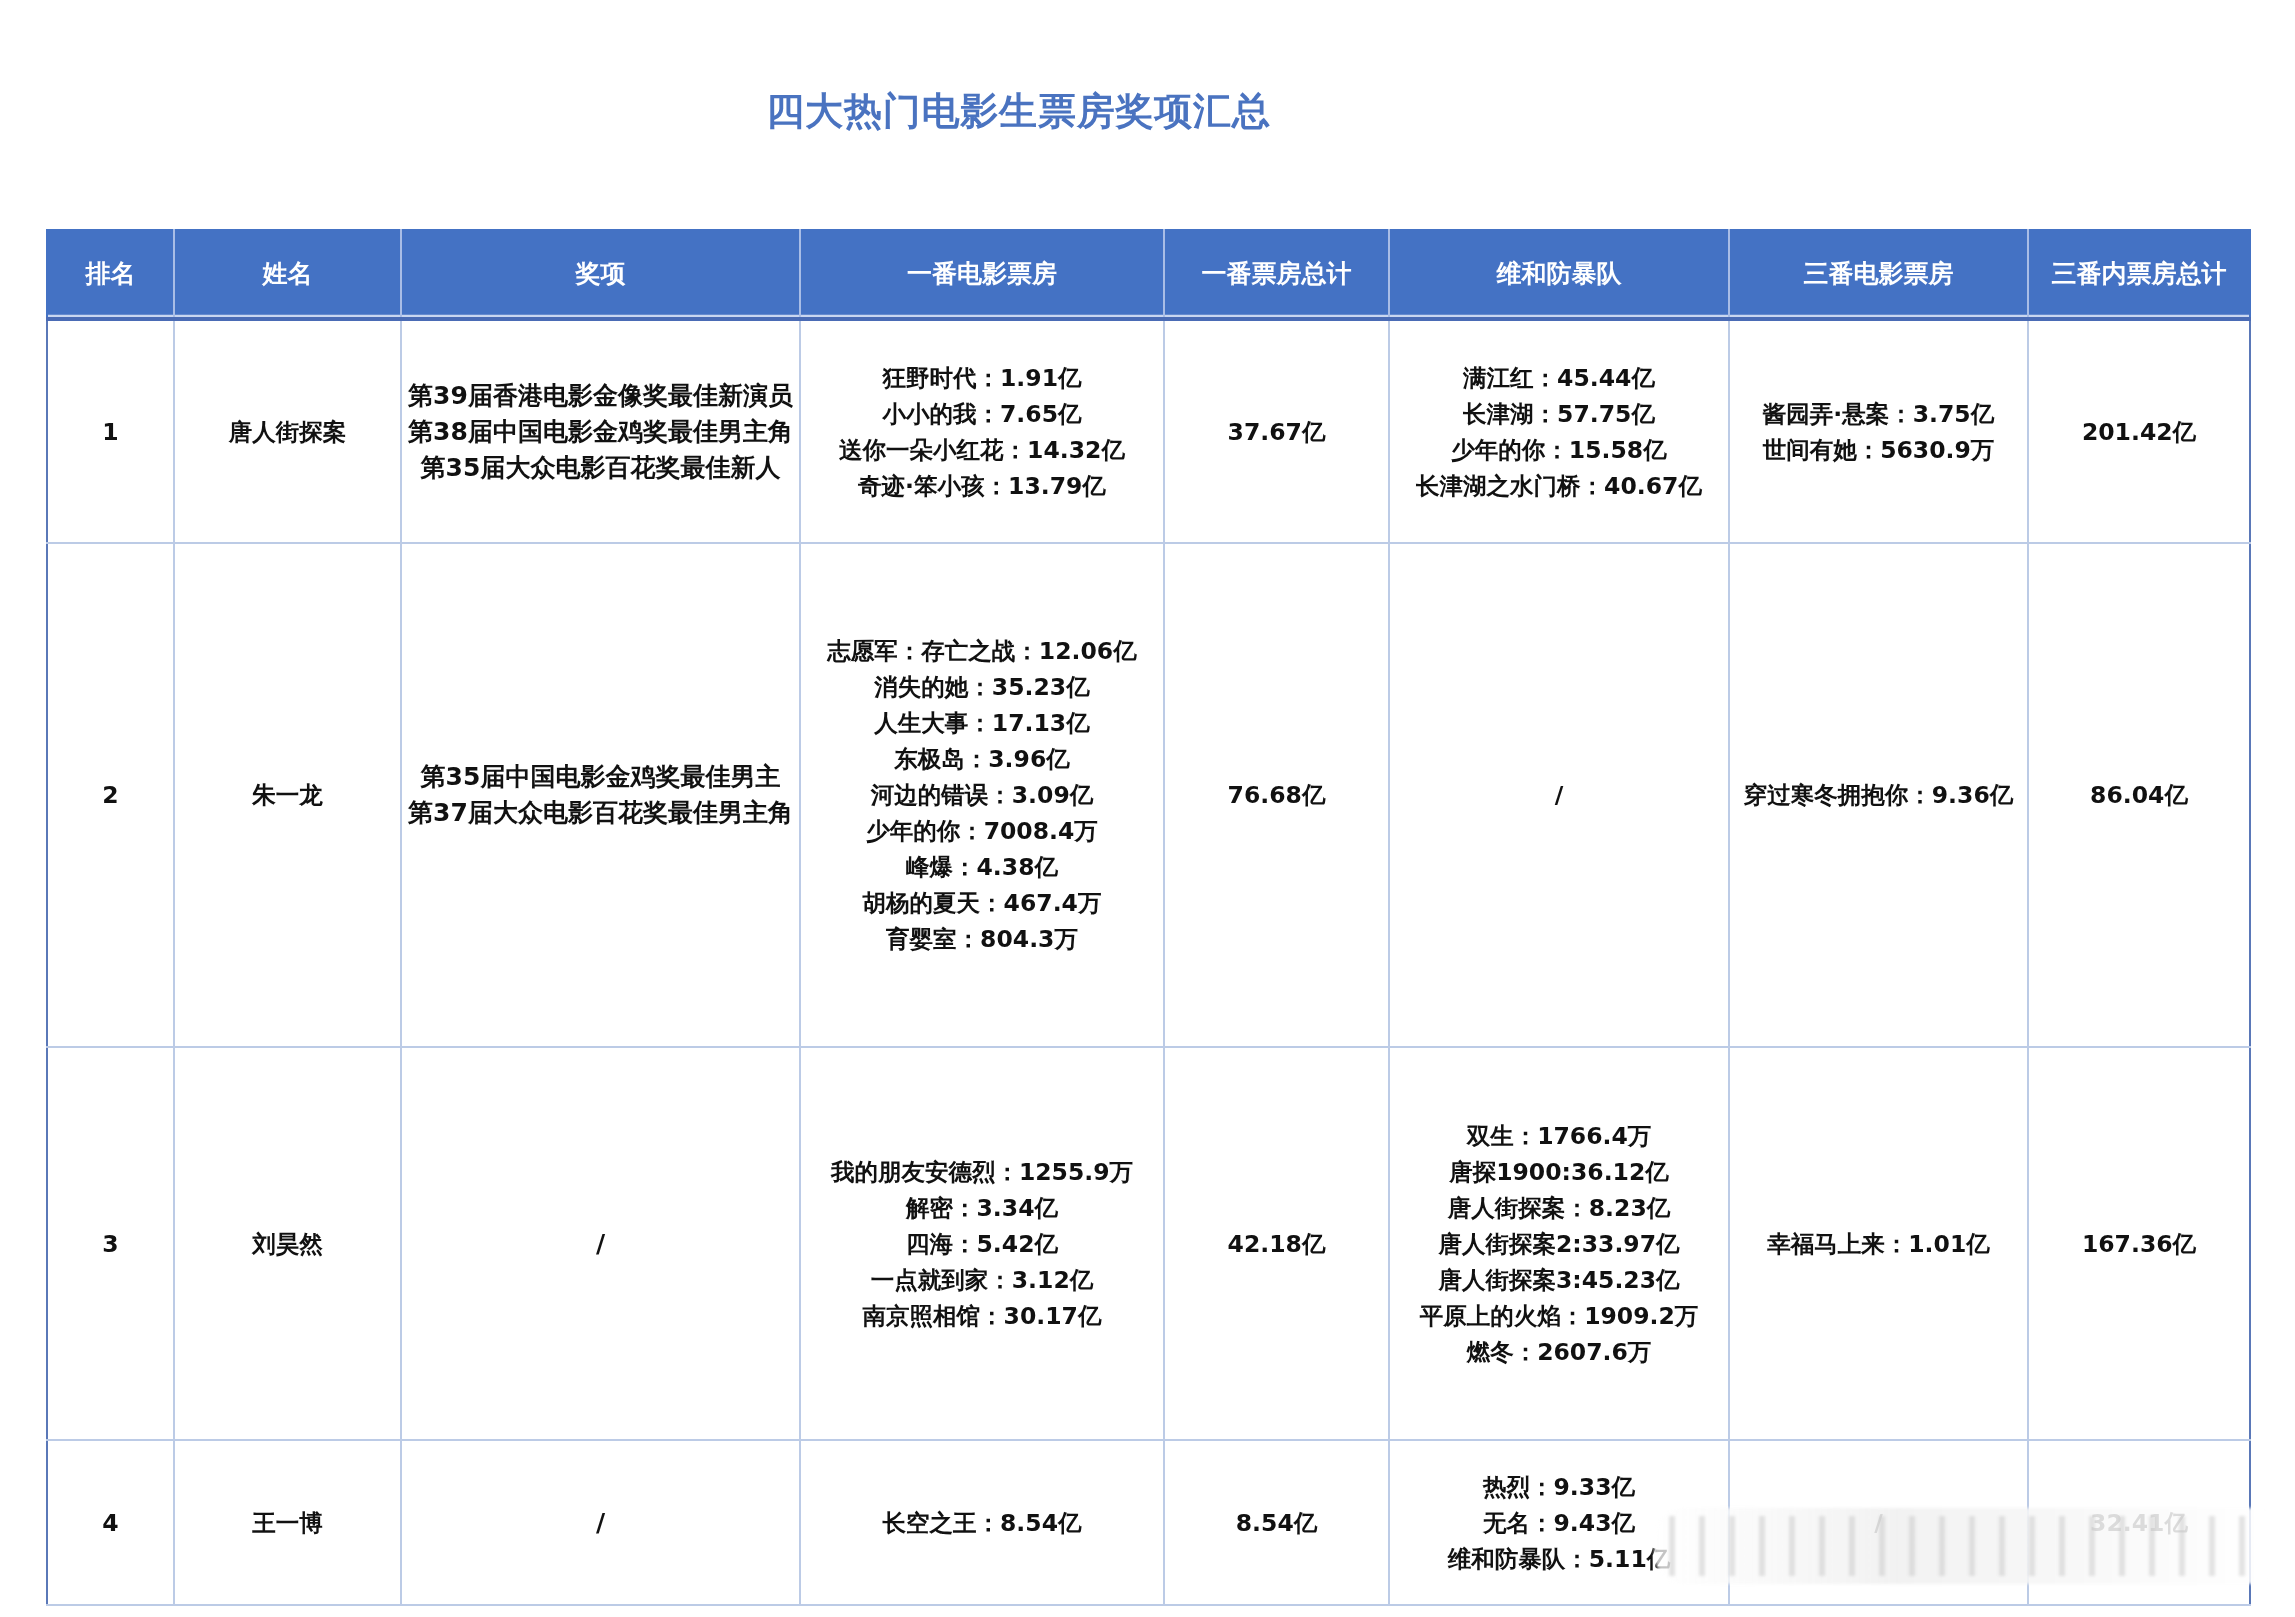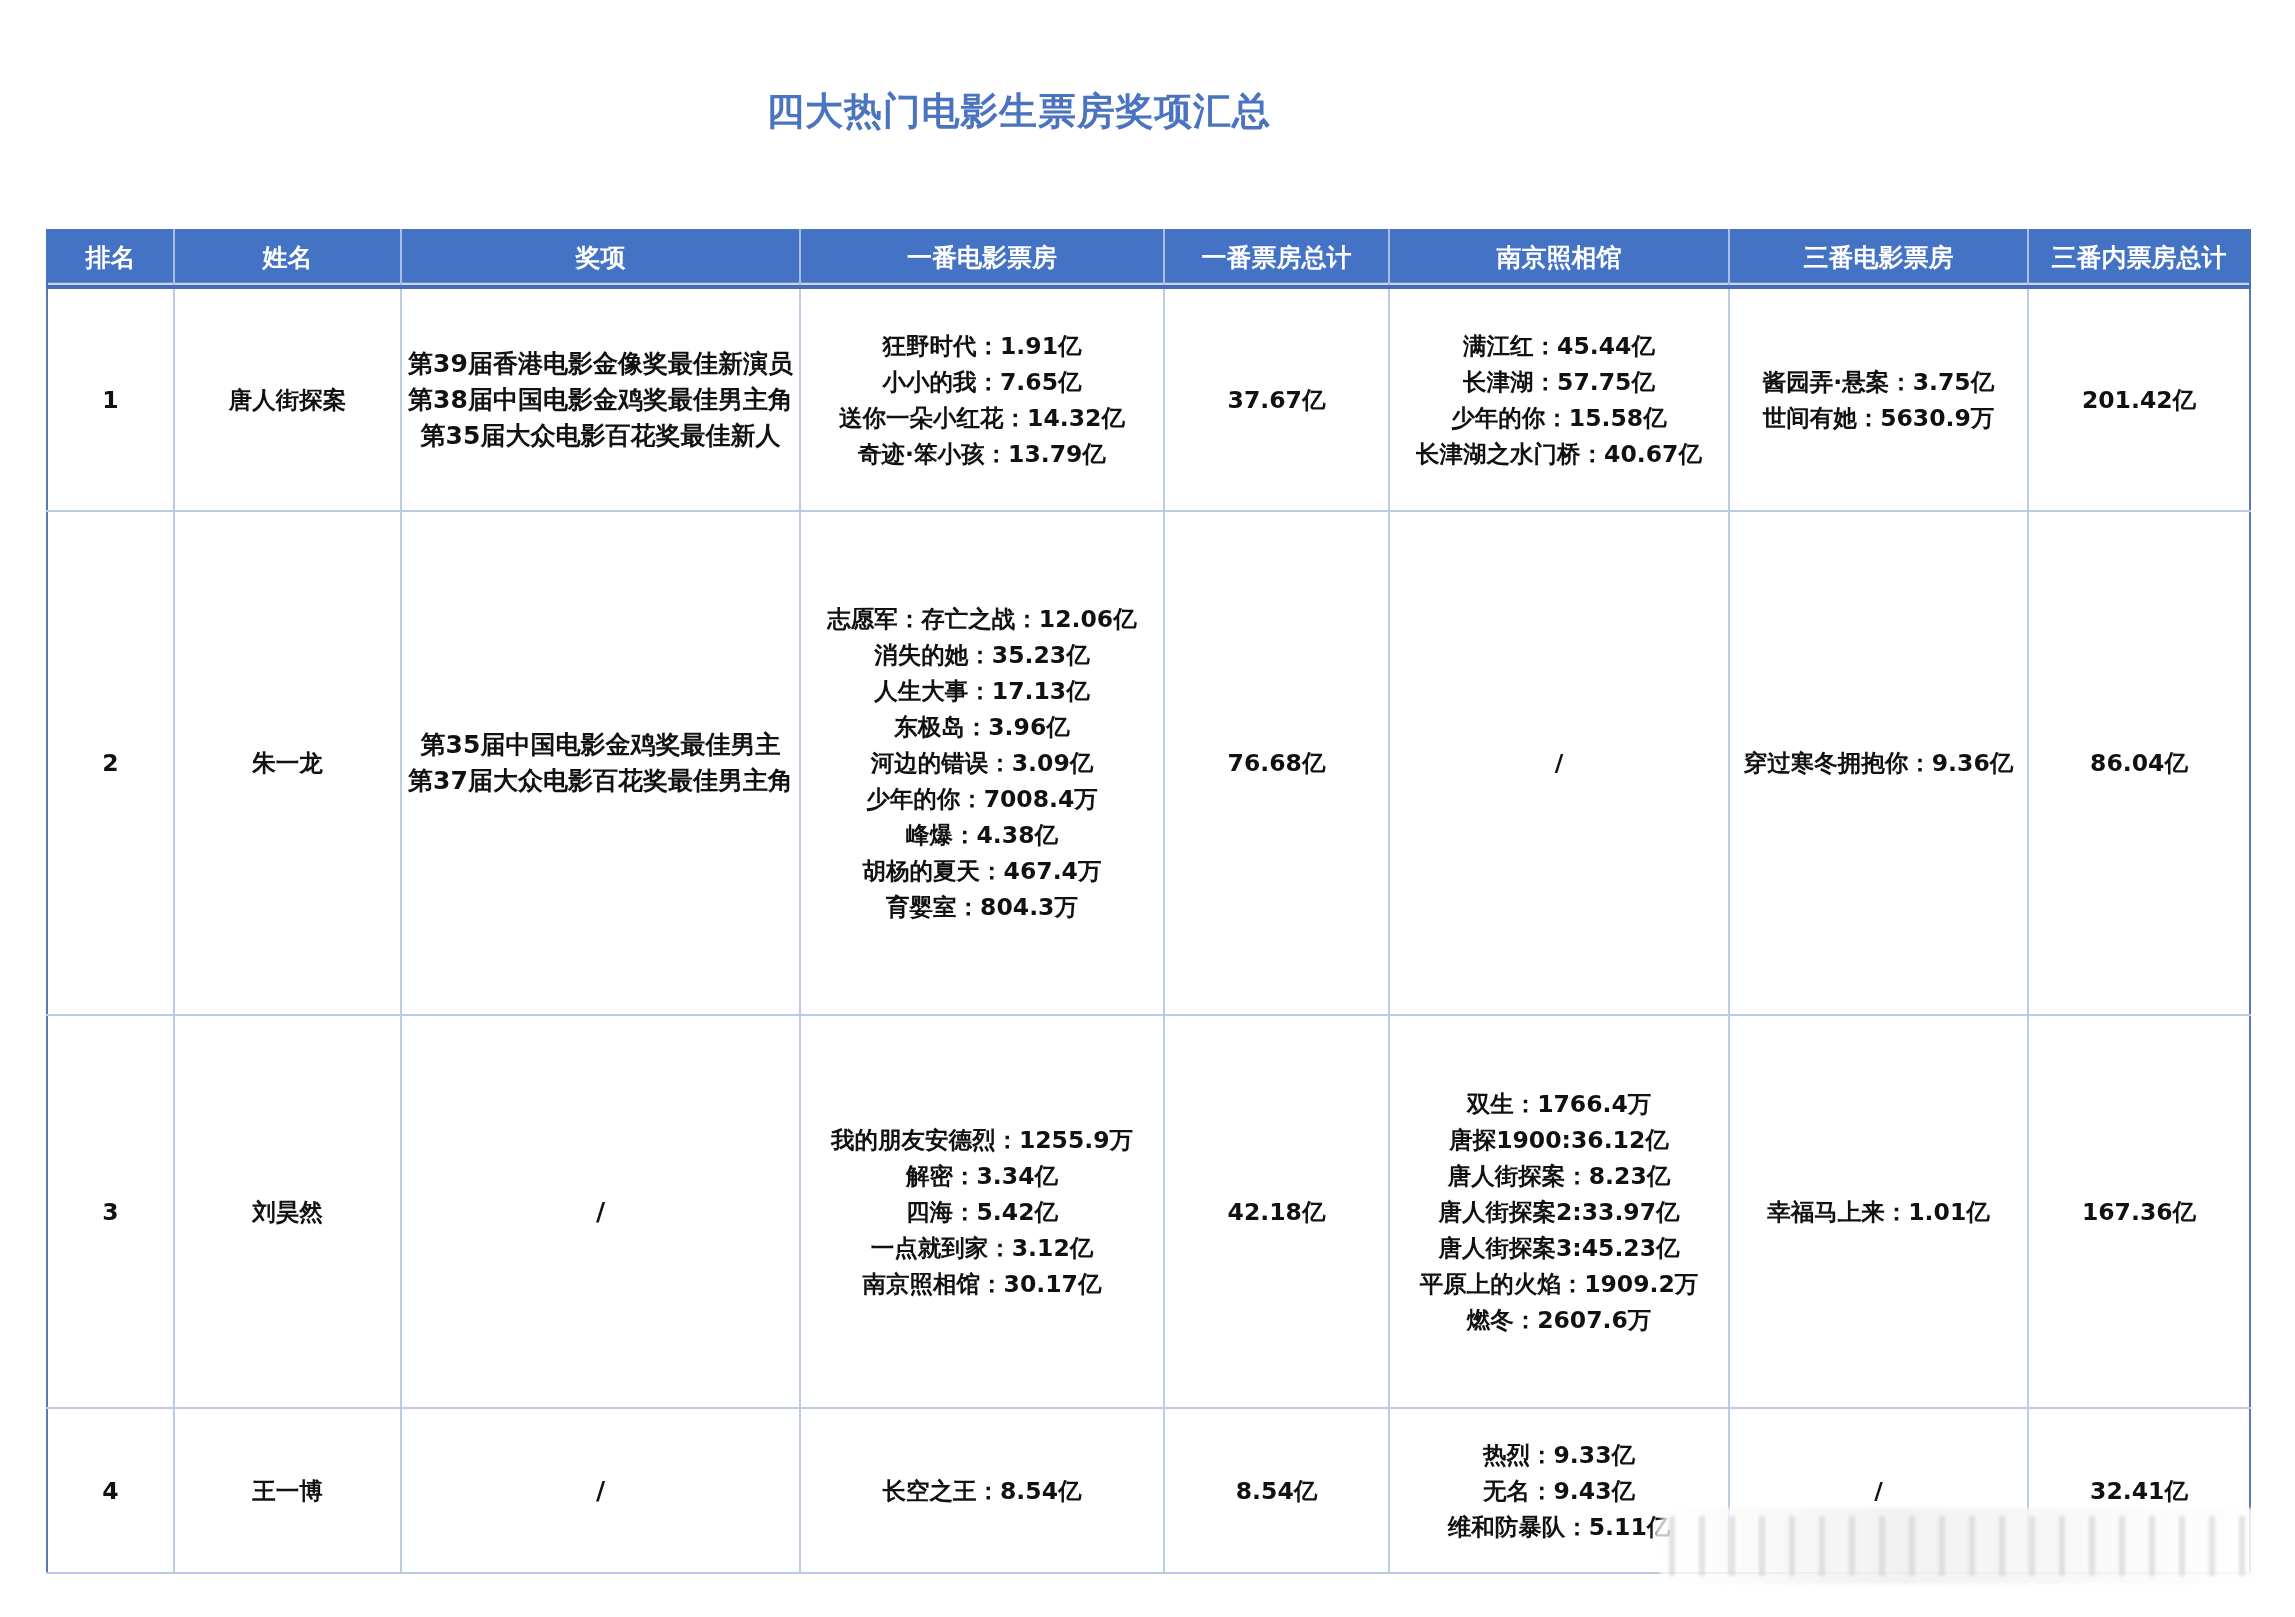--- a/index.html
+++ b/index.html
@@ -12,21 +12,21 @@
       position: absolute; left: 0; top: 82px; width: 2037px;
       text-align: center; color: #4a73c0; font-weight: bold;
     }
     .title-line { font-size: 38px; line-height: 59px; letter-spacing: 0.8px; }
     table.grid {
       position: absolute; left: 46px; top: 229px;
       width: 2202px; border-collapse: collapse; table-layout: fixed;
     }
     table.grid th {
       background: #4472c4; color: #ffffff; font-weight: bold;
-      font-size: 25px; height: 56px; padding: 0;
+      font-size: 25px; height: 56px; padding: 16px;
       border-left: 2.3px solid #a9bde6; border-right: 2.3px solid #a9bde6;
       border-bottom: 4.6px solid #4a6bb5;
       box-shadow: inset 0 -2.3px 0 #c9d6f0;
       text-align: center; vertical-align: middle; white-space: nowrap;
     }
     table.grid th:first-child { border-left: 2.3px solid #4472c4; }
     table.grid th:last-child { border-right: 2.3px solid #4472c4; }
     table.grid td {
       border: 2.3px solid #bccbe6; padding: 0;
       text-align: center; vertical-align: middle;
@@ -70,21 +70,21 @@
     <col style="width:299px">
     <col style="width:222px">
   </colgroup>
   <thead>
     <tr>
       <th>排名</th>
       <th>姓名</th>
       <th>奖项</th>
       <th>一番电影票房</th>
       <th>一番票房总计</th>
-      <th>南京照相馆</th>
+      <th>维和防暴队</th>
       <th>三番电影票房</th>
       <th>三番内票房总计</th>
     </tr>
   </thead>
   <tbody>
 
     <tr class="r1">
       <td>1</td>
       <td>唐人街探案</td>
       <td class="awards">

